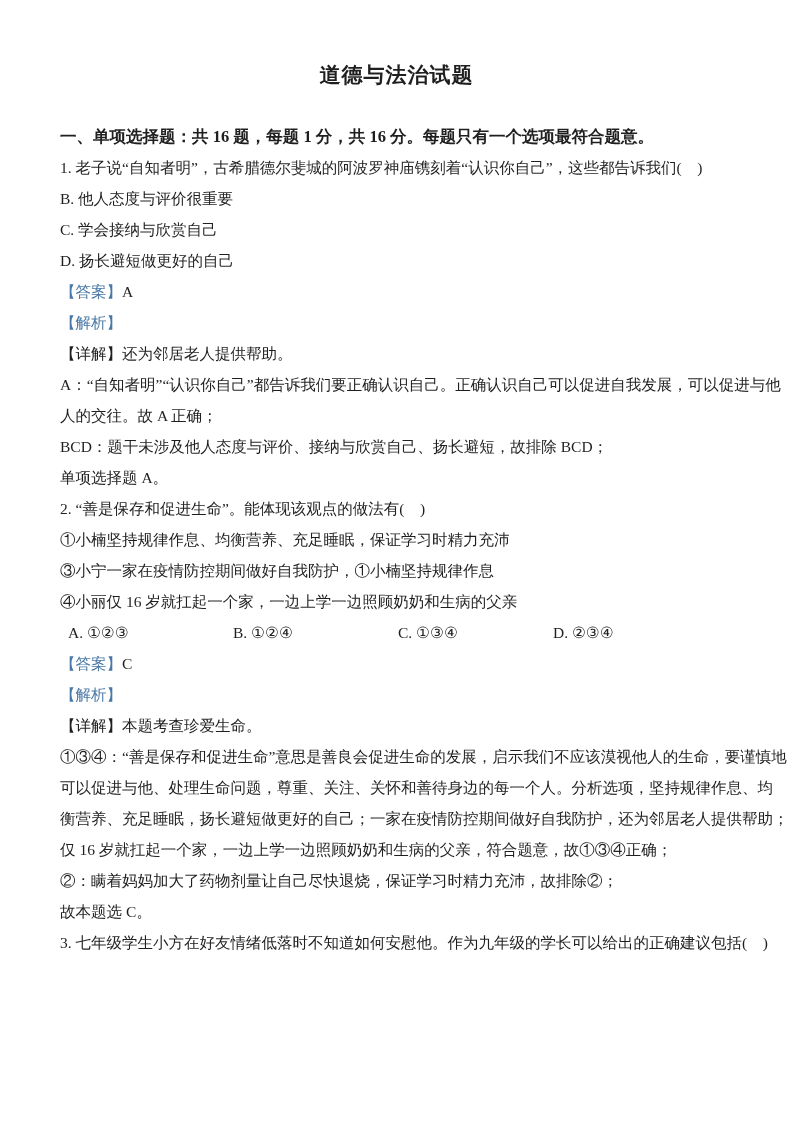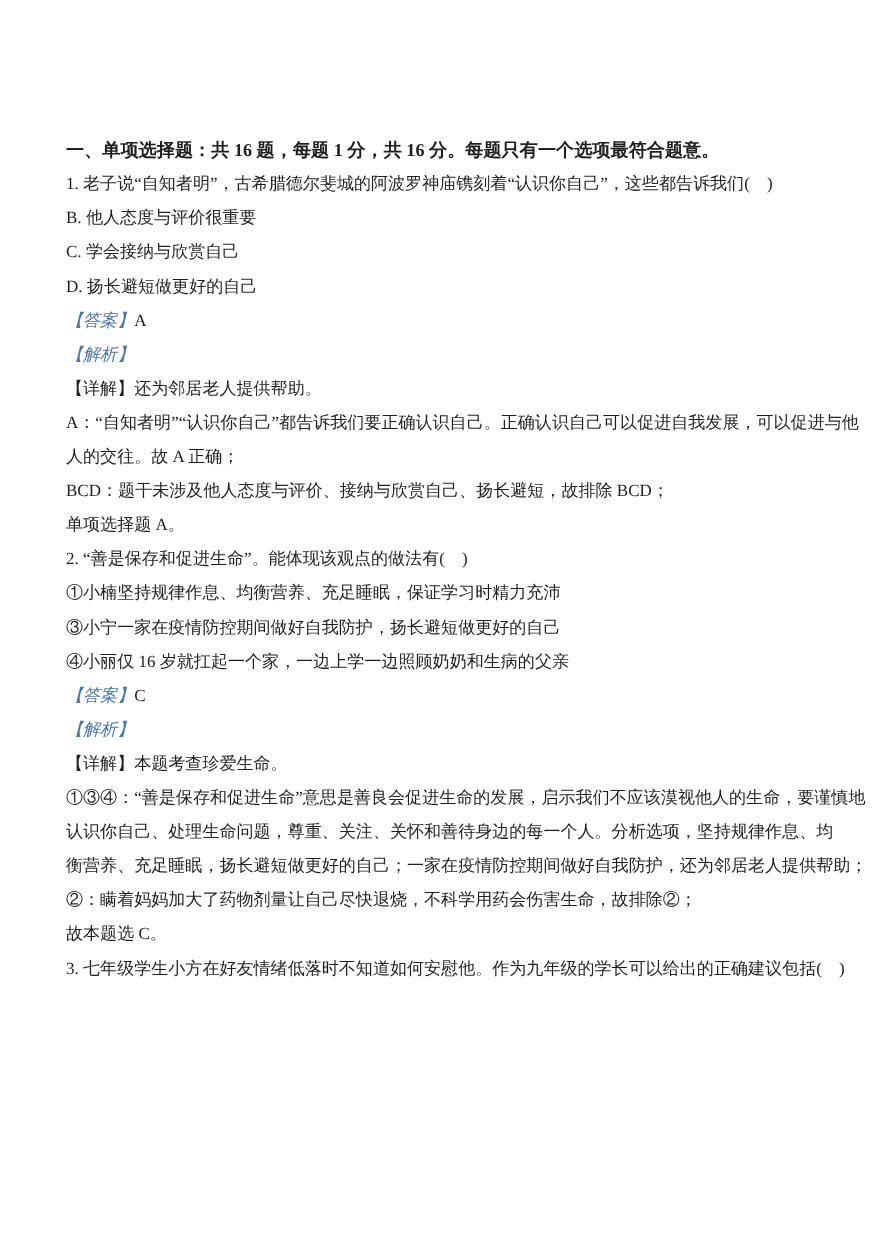--- a/index.html
+++ b/index.html
@@ -19,46 +19,54 @@
   .content{
     position:absolute;top:121px;left:60px;width:678px;
   }
   .line{
     height:31px;line-height:31px;font-size:15.5px;
     white-space:nowrap;
   }
   .line.header{font-weight:bold;font-size:16.5px;}
   .line.options{position:relative;}
   .line .opt{position:absolute;top:0;}
-  .blue-label{color:var(--label-blue,#4a78a6);font-style:italic;}
+  .blue-label{color:var(--label-blue,#4a78a6);}
 </style>
 </head>
 <body>
 
 <div class="page" style="background: rgb(255, 255, 255); color: rgb(31, 31, 31);">
+  <div class="doc-title">道德与法治试题</div>
   <div class="content">
       <div class="line header">一、单项选择题：共 16 题，每题 1 分，共 16 分。每题只有一个选项最符合题意。</div>
       <div class="line text">1. 老子说“自知者明”，古希腊德尔斐城的阿波罗神庙镌刻着“认识你自己”，这些都告诉我们(　)</div>
       <div class="line text">B. 他人态度与评价很重要</div>
       <div class="line text">C. 学会接纳与欣赏自己</div>
       <div class="line text">D. 扬长避短做更好的自己</div>
       <div class="line answer"><span class="blue-label">【答案】</span><span>A</span></div>
       <div class="line analysis"><span class="blue-label">【解析】</span></div>
       <div class="line text">【详解】还为邻居老人提供帮助。</div>
       <div class="line text">A：“自知者明”“认识你自己”都告诉我们要正确认识自己。正确认识自己可以促进自我发展，可以促进与他</div>
       <div class="line text">人的交往。故 A 正确；</div>
       <div class="line text">BCD：题干未涉及他人态度与评价、接纳与欣赏自己、扬长避短，故排除 BCD；</div>
       <div class="line text">单项选择题 A。</div>
       <div class="line text">2. “善是保存和促进生命”。能体现该观点的做法有(　)</div>
       <div class="line text">①小楠坚持规律作息、均衡营养、充足睡眠，保证学习时精力充沛</div>
-      <div class="line text">③小宁一家在疫情防控期间做好自我防护，扬长避短做更好的自己</div>
+      <div class="line text">③小宁一家在疫情防控期间做好自我防护，①小楠坚持规律作息</div>
       <div class="line text">④小丽仅 16 岁就扛起一个家，一边上学一边照顾奶奶和生病的父亲</div>
+      <div class="line options">
+        <span class="opt" style="left: 8px;">A. ①②③</span>
+        <span class="opt" style="left: 173px;">B. ①②④</span>
+        <span class="opt" style="left: 338px;">C. ①③④</span>
+        <span class="opt" style="left: 493px;">D. ②③④</span>
+      </div>
       <div class="line answer"><span class="blue-label">【答案】</span><span>C</span></div>
       <div class="line analysis"><span class="blue-label">【解析】</span></div>
       <div class="line text">【详解】本题考查珍爱生命。</div>
       <div class="line text">①③④：“善是保存和促进生命”意思是善良会促进生命的发展，启示我们不应该漠视他人的生命，要谨慎地</div>
-      <div class="line text">认识你自己、处理生命问题，尊重、关注、关怀和善待身边的每一个人。分析选项，坚持规律作息、均</div>
+      <div class="line text">可以促进与他、处理生命问题，尊重、关注、关怀和善待身边的每一个人。分析选项，坚持规律作息、均</div>
       <div class="line text">衡营养、充足睡眠，扬长避短做更好的自己；一家在疫情防控期间做好自我防护，还为邻居老人提供帮助；</div>
-      <div class="line text">②：瞒着妈妈加大了药物剂量让自己尽快退烧，不科学用药会伤害生命，故排除②；</div>
+      <div class="line text">仅 16 岁就扛起一个家，一边上学一边照顾奶奶和生病的父亲，符合题意，故①③④正确；</div>
+      <div class="line text">②：瞒着妈妈加大了药物剂量让自己尽快退烧，保证学习时精力充沛，故排除②；</div>
       <div class="line text">故本题选 C。</div>
       <div class="line text">3. 七年级学生小方在好友情绪低落时不知道如何安慰他。作为九年级的学长可以给出的正确建议包括(　)</div>
     </div>
 </div>
 
 </body></html>

